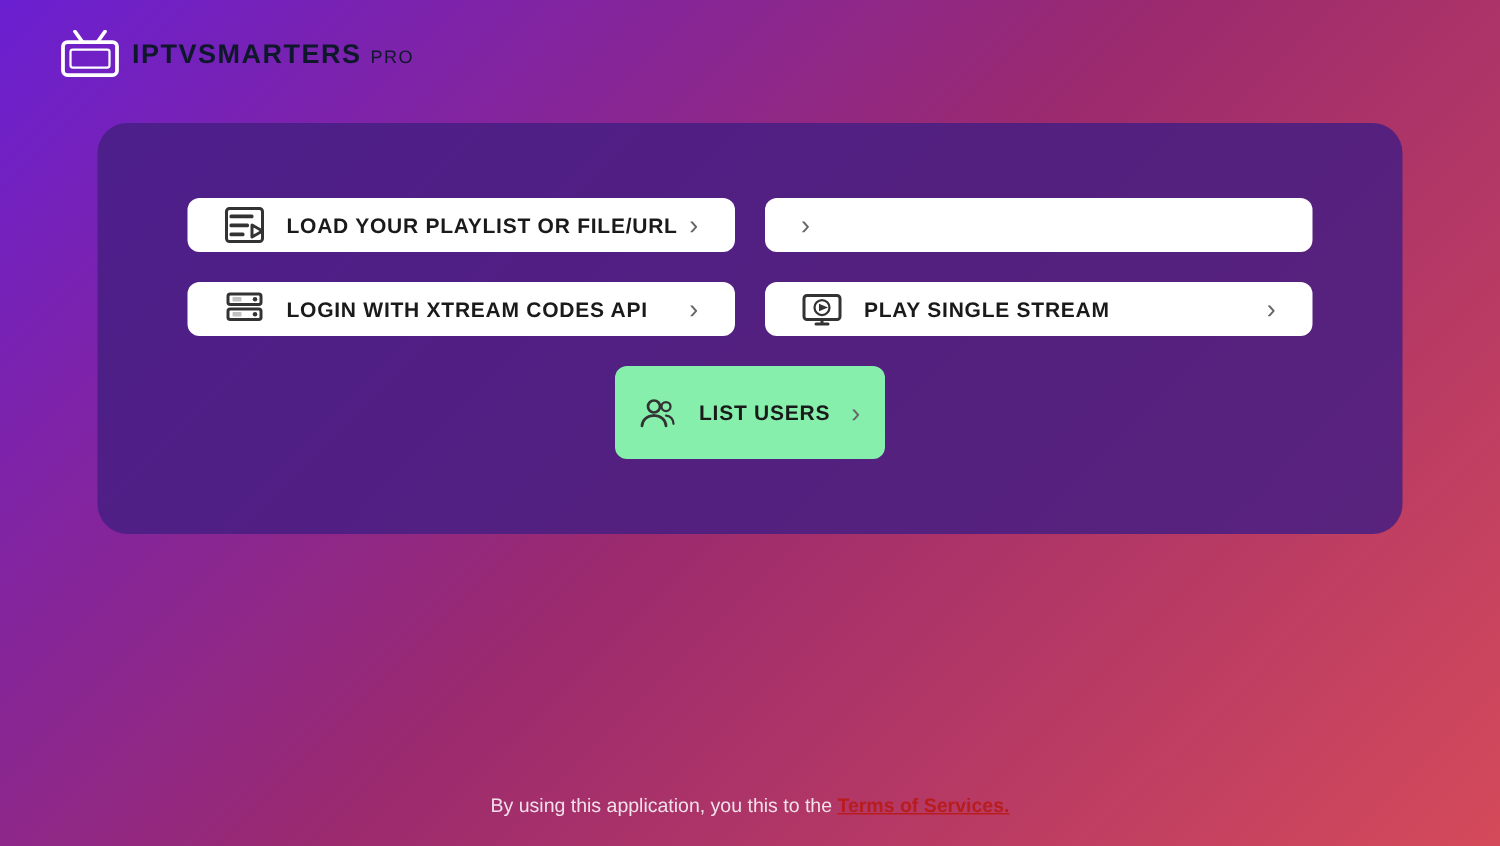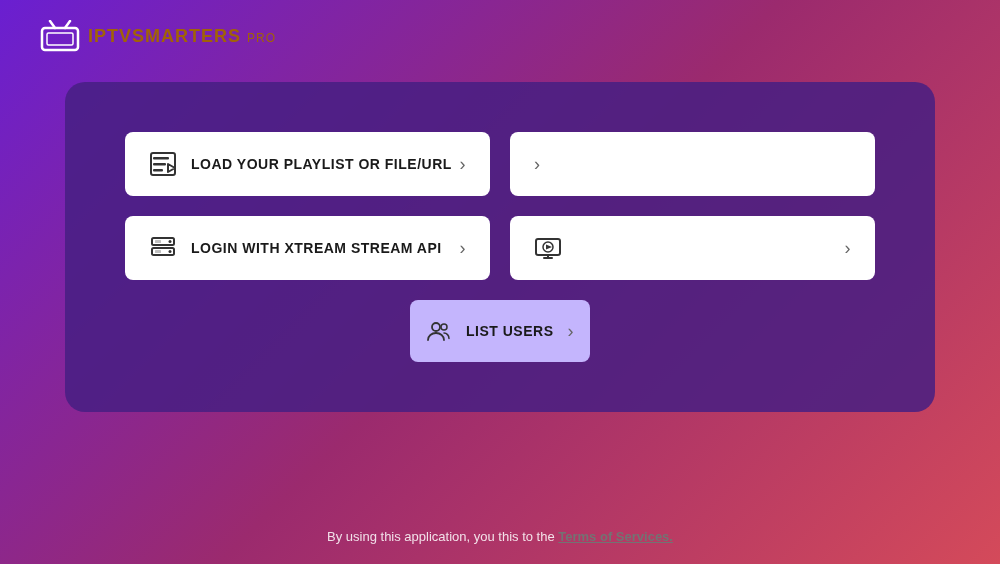--- a/index.html
+++ b/index.html
@@ -51,21 +51,21 @@
     .button-grid {
       display: grid;
       grid-template-columns: 1fr 1fr;
       gap: 20px;
     }
 
     .menu-button {
       background: white;
       border: none;
       border-radius: 8px;
-      padding: 18px 24px;
+      padding: 4px 24px;
       display: flex;
       align-items: center;
       justify-content: space-between;
       cursor: pointer;
       font-size: 14px;
       font-weight: 700;
       letter-spacing: 0.5px;
       color: #1a1a1a;
       transition: background 0.2s;
     }
@@ -88,21 +88,21 @@
       font-weight: 300;
     }
 
     
     .list-users-row {
       display: flex;
       justify-content: center;
     }
 
     .list-users-button {
-      background: #c4b5fd;
+      background: #86efac;
       border: none;
       border-radius: 8px;
       padding: 18px 16px;
       display: flex;
       align-items: center;
       gap: 14px;
       cursor: pointer;
       font-size: 14px;
       font-weight: 700;
       letter-spacing: 0.5px;
@@ -120,21 +120,21 @@
     .footer {
       position: absolute;
       bottom: 20px;
       width: 100%;
       text-align: center;
       color: rgba(255,255,255,0.85);
       font-size: 13px;
     }
 
     .footer a {
-      color: #737373;
+      color: #b91c1c;
       font-weight: 700;
       text-decoration: underline;
     }
 
     
     svg {
       display: block;
     }
   </style>
 </head>
@@ -146,21 +146,21 @@
     <svg class="logo-icon" viewBox="0 0 40 32" fill="none" xmlns="http://www.w3.org/2000/svg">
 
       <rect x="2" y="8" width="36" height="22" rx="3" stroke="white" stroke-width="2.5" fill="none"></rect>
 
       <line x1="15" y1="8" x2="10" y2="1" stroke="white" stroke-width="2.5" stroke-linecap="round"></line>
 
       <line x1="25" y1="8" x2="30" y2="1" stroke="white" stroke-width="2.5" stroke-linecap="round"></line>
 
       <rect x="7" y="13" width="26" height="12" rx="1.5" stroke="white" stroke-width="1.5" fill="none"></rect>
     </svg>
-    <span style="color:#a16207; font-size:18px; font-weight:900; letter-spacing:1px;">
+    <span style="color:#0f172a; font-size:18px; font-weight:900; letter-spacing:1px;">
       <span>IPTV</span><span style="font-weight:700;">SMARTERS</span> <span style="font-size:12px; font-weight:500;">PRO</span>
     </span>
   </div>
 </div>
 
 <div class="main-card">
   <div class="button-grid">
 
     <button class="menu-button">
       <div class="button-left">
@@ -184,35 +184,36 @@
       <div class="button-left">
         <svg class="button-icon" viewBox="0 0 28 28" fill="none" xmlns="http://www.w3.org/2000/svg">
 
           <rect x="3" y="4" width="22" height="7" rx="1.5" stroke="#333" stroke-width="2" fill="none"></rect>
           <rect x="3" y="14" width="22" height="7" rx="1.5" stroke="#333" stroke-width="2" fill="none"></rect>
           <circle cx="21" cy="7.5" r="1.5" fill="#333"></circle>
           <circle cx="21" cy="17.5" r="1.5" fill="#333"></circle>
           <rect x="6" y="6" width="6" height="3" rx="0.5" fill="#333" opacity="0.3"></rect>
           <rect x="6" y="16" width="6" height="3" rx="0.5" fill="#333" opacity="0.3"></rect>
         </svg>
-        <span>LOGIN WITH XTREAM STREAM API</span>
+        <span>LOGIN WITH XTREAM CODES API</span>
       </div>
       <span class="chevron">›</span>
     </button>
 
     <button class="menu-button">
       <div class="button-left">
         <svg class="button-icon" viewBox="0 0 28 28" fill="none" xmlns="http://www.w3.org/2000/svg">
 
           <rect x="2" y="5" width="24" height="16" rx="2" stroke="#333" stroke-width="2" fill="none"></rect>
           <line x1="10" y1="24" x2="18" y2="24" stroke="#333" stroke-width="2" stroke-linecap="round"></line>
           <line x1="14" y1="21" x2="14" y2="24" stroke="#333" stroke-width="2"></line>
           <circle cx="14" cy="13" r="5" stroke="#333" stroke-width="1.5" fill="none"></circle>
           <polygon points="12,10.5 18,13 12,15.5" fill="#333"></polygon>
         </svg>
+        <span>PLAY SINGLE STREAM</span>
       </div>
       <span class="chevron">›</span>
     </button>
 
   </div>
 
   <div class="list-users-row">
     <button class="list-users-button">
       <div class="list-users-inner">
         <svg width="26" height="26" viewBox="0 0 26 26" fill="none" xmlns="http://www.w3.org/2000/svg">

